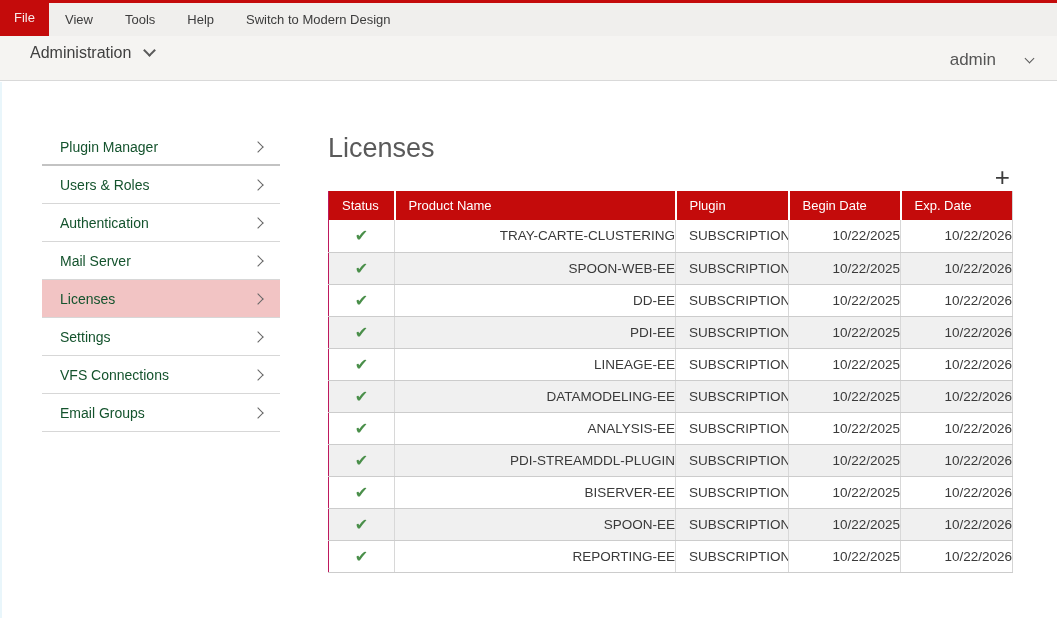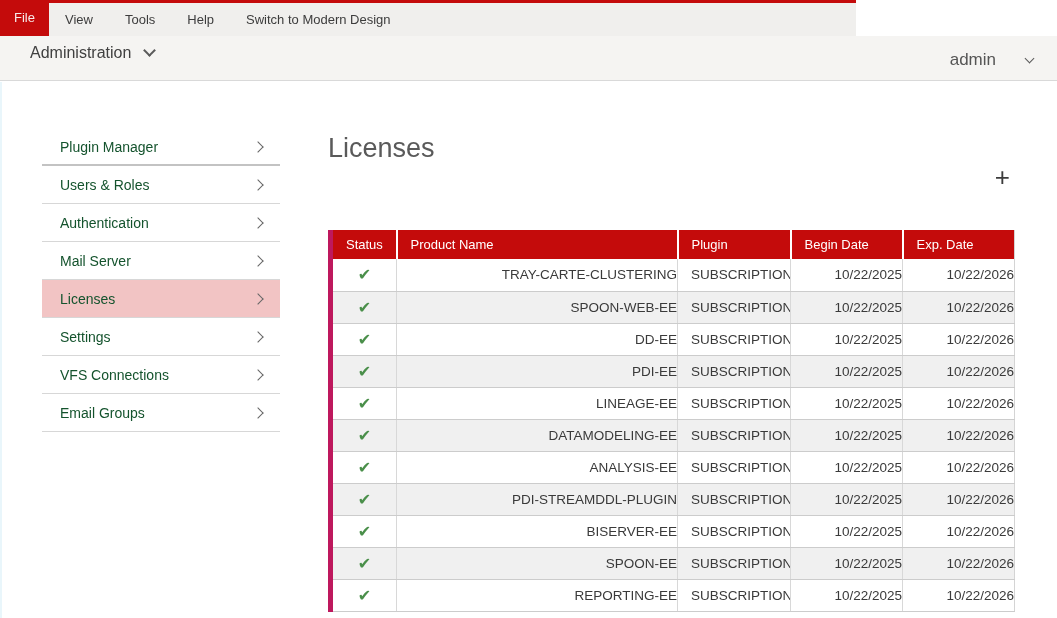--- a/index.html
+++ b/index.html
@@ -1,20 +1,20 @@
 <!DOCTYPE html>
 <html><head>
 <meta charset="utf-8">
 <style>
   * { margin: 0; padding: 0; box-sizing: border-box; }
   html, body { width: 1057px; height: 618px; overflow: hidden; background: #fff;
     font-family: "Liberation Sans", "DejaVu Sans", sans-serif; }
 
   
-  .menubar { position: absolute; top: 0; left: 0; width: 856px; height: 36px;
+  .menubar { position: absolute; top: 0; left: 0; width: 1057px; height: 36px;
     background: #f0efed; border-top: 3px solid #c40b0b; }
   .menubar-items { display: flex; height: 33px; align-items: center; }
   .menu-item { padding: 0 16px; font-size: 13px; color: #3c3c3c; height: 33px;
     line-height: 33px; cursor: pointer; white-space: nowrap; }
   .menu-item.active { position: absolute; left: 0; top: -3px; height: 36px; line-height: 36px;
     width: 49px; padding: 0; text-align: center; background: #c40b0b; color: #f7eaea; }
   .menu-spacer { width: 49px; height: 33px; flex: none; }
 
   
   .app-header { position: absolute; top: 36px; left: 0; width: 1057px; height: 45px;
@@ -44,21 +44,21 @@
   
   .main { position: absolute; left: 328px; top: 43px; width: 684px; }
   .page-title { font-size: 27px; font-weight: 400; color: #5a5a5a; margin-top: 8px; height: 32px; }
   .toolbar { height: 26px; text-align: right; }
   .add-btn { display: inline-block; font-size: 26px; line-height: 24px; color: #3c3c3c;
     background: none; border: none; cursor: pointer; padding: 0 2px;
     font-family: "Liberation Sans", sans-serif; }
 
   
   table.licenses { width: 684px; border-collapse: collapse; table-layout: fixed;
-    border-left: 5px solid #be185d; border-right: 1px solid #d4d4d4; border-bottom: 1px solid #d4d4d4; margin-top: 39px; }
+    border-left: 1px solid #be185d; border-right: 1px solid #d4d4d4; border-bottom: 1px solid #d4d4d4; }
   col.c-status { width: 66px; } col.c-product { width: 281px; } col.c-version { width: 113px; }
   col.c-begin { width: 112px; } col.c-exp { width: 112px; }
   th { background: #c40b0b; color: #fff; font-weight: 400; font-size: 13px; height: 29px;
     text-align: left; padding-left: 13px; border-left: 2px solid #fff; }
   th:first-child { border-left: none; }
   td { height: 32px; font-size: 13.5px; color: #3a3a3a; padding-left: 13px;
     border-left: 1px solid #d8d8d8; border-bottom: 1px solid #cccccc; background: #fff;
     white-space: nowrap; overflow: hidden; text-align: right; }
   td:first-child { border-left: none; text-align: center; padding-left: 0; }
   tr.alt td { background: #f0f0f0; }

